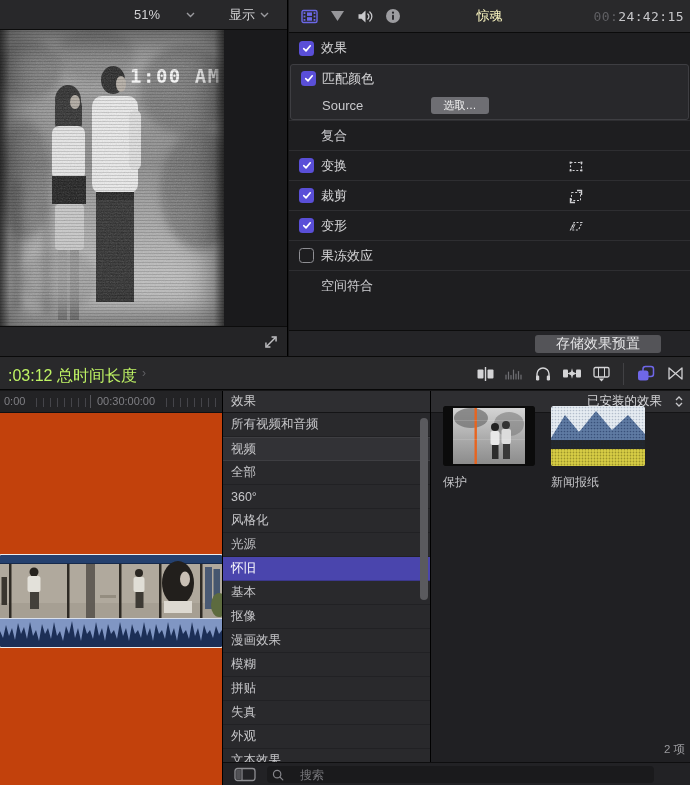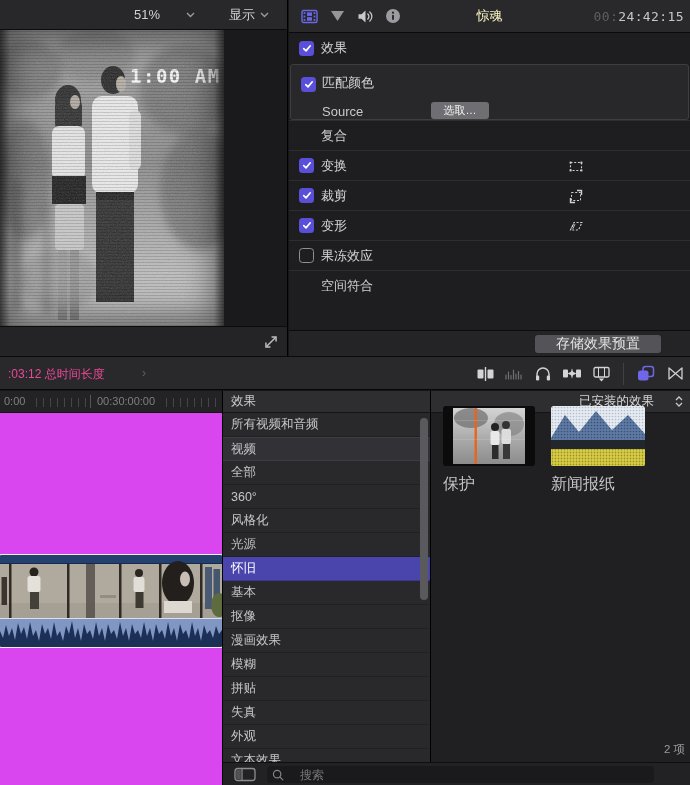--- a/index.html
+++ b/index.html
@@ -29,37 +29,37 @@
   .timecode .dim { color:#5f5f63; }
   .insp-rows { position:absolute; top:33px; left:0; right:0; }
   .irow { position:relative; height:30px; display:flex; align-items:center; }
   .irow + .irow, .match-box + .irow { border-top:1px solid #2e2e31; }
   .irow .lbl { margin-left:32px; font-size:13px; color:#d6d6d8; }
   .irow .lbl.noind { margin-left:32px; color:#cfcfd2; }
   .cbx { position:absolute; left:10px; width:15px; height:15px; border-radius:3.5px; background:#5a4fd8; display:flex; align-items:center; justify-content:center; }
   .cbx.off { background:transparent; border:1.5px solid #8f8f94; }
   .row-icon { position:absolute; left:278px; width:18px; height:18px; }
   .match-box { margin:1px 1px 0 1px; background:#28282b; border:1px solid #3e3e42; border-radius:3px; }
-  .match-box .mrow { position:relative; height:27px; display:flex; align-items:flex-end; }
+  .match-box .mrow { position:relative; height:27px; display:flex; align-items:center; }
   .match-box .mrow .lbl { margin-left:31px; font-size:13px; color:#d6d6d8; }
   .src-lbl { margin-left:31px; font-size:13px; color:#c9c9cc; }
   .choose-btn { position:absolute; left:140px; width:58px; height:17px; background:#6e6e73; border:none; border-radius:3px; color:#f2f2f2; font-size:11px; font-family:inherit; line-height:15px; }
   .insp-bottombar { position:absolute; bottom:0; left:0; right:0; height:26px; background:#242427; border-top:1px solid #0c0c0c; }
   .save-preset-btn { position:absolute; right:29px; top:4px; width:126px; height:18px; background:#545458; border:none; border-radius:3px; color:#e4e4e6; font-size:14px; font-family:inherit; }
 
   
   .tl-toolbar { position:absolute; top:356px; left:0; width:690px; height:34px; background:#29292b; border-top:1px solid #0a0a0a; border-bottom:1px solid #070707; }
-  .duration { position:absolute; left:8px; top:9px; font-size:12px; color:#ec4899; }
+  .duration { position:absolute; left:8px; top:9px; font-size:16px; color:#bef264; }
   .dur-chevron { position:absolute; left:142px; top:9px; color:#5f5f63; font-size:12px; }
   .tb-icons { position:absolute; right:4px; top:0; height:33px; display:flex; align-items:center; gap:7px; }
   .tb-btn { width:22px; height:22px; display:flex; align-items:center; justify-content:center; }
   .tb-sep { width:1px; height:22px; background:#414144; margin:0 4px; }
 
   
-  .bottom { position:absolute; top:391px; left:0; right:0; bottom:0; background:#d946ef;padding-left:7px; }
+  .bottom { position:absolute; top:391px; left:0; right:0; bottom:0; background:#c2410c;padding-left:7px; }
   .v-div1 { position:absolute; left:222px; top:0; bottom:0; width:1px; background:#000; }
   .v-div2 { position:absolute; left:430px; top:0; bottom:0; width:1px; background:#000; }
 
   
   .tl-pane { position:absolute; left:0; top:0; width:222px; bottom:0; }
   .ruler { position:absolute; top:0; left:0; right:0; height:22px; background:#232325; border-bottom:1px solid #101012; font-size:11px; color:#7f7f84; }
   .ruler .rl { position:absolute; top:4px; }
   .tickstrip { position:absolute; top:7px; height:9px; background:repeating-linear-gradient(90deg, #45454a 0 1px, transparent 1px 7px); }
   .bigtick { position:absolute; top:4px; width:1px; height:13px; background:#55555a; }
   .clip { position:absolute; top:164px; left:0; width:222px; height:92px; outline:1.5px solid #ededee; border-radius:1px; }
@@ -67,24 +67,24 @@
   
   .fx-list { position:absolute; left:223px; top:0; width:207px; bottom:23px; background:#29292c; overflow:hidden; }
   .fx-header { height:22px; background:#2e2e31; border-bottom:1px solid #141416; display:flex; align-items:center; padding-left:8px; font-size:12.5px; color:#cacacc; }
   .fx-item { height:24px; display:flex; align-items:center; padding-left:8px; font-size:12.5px; color:#c6c6c9; border-bottom:1px solid rgba(0,0,0,.18); }
   .fx-item.section { background:#323236; border-top:1px solid #3e3e42; border-bottom:1px solid #3e3e42; }
   .fx-item.selected { background:#4a45ad; color:#fff; }
   .fx-scrollbar { position:absolute; right:2px; top:27px; width:8px; height:182px; background:#5a5a5e; border-radius:4px; }
 
   
   .installed { position:absolute; left:431px; top:0; right:0; bottom:23px; background:#202023; }
-  .inst-header { height:22px; background:#2e2e31; border-bottom:1px solid #141416; display:flex; align-items:center; justify-content:flex-end; padding-right:6px; gap:20px; font-size:12.5px; color:#d4d4d7; }
+  .inst-header { height:22px; background:#2e2e31; border-bottom:1px solid #141416; display:flex; align-items:center; justify-content:flex-end; padding-right:6px; gap:12px; font-size:12.5px; color:#d4d4d7; }
   .fx-card { position:absolute; top:15px; }
   .fx-card .thumb { display:block; border-radius:2px; }
-  .fx-card .fx-name { margin-top:8px; font-size:16px; color:#c5c5c8; }
+  .fx-card .fx-name { margin-top:8px; font-size:12px; color:#c5c5c8; }
   .card-1 { left:12px; }
   .card-2 { left:120px; }
   .item-count { position:absolute; right:5px; bottom:5px; font-size:11.5px; color:#9a9a9e; }
 
   
   .browser-bottombar { position:absolute; left:223px; right:0; bottom:0; height:23px; background:#222225; border-top:1px solid #0e0e0f; }
   .sidebar-btn { position:absolute; left:7px; top:3px; width:30px; height:17px; background:transparent; border:none; display:flex; align-items:center; justify-content:center; }
   .search-field { position:absolute; left:44px; right:36px; top:3px; height:17px; background:#1a1a1c; border-radius:4px; display:flex; align-items:center; padding-left:5px; gap:16px; }
   .search-field input { flex:1; background:transparent; border:none; outline:none; color:#cfcfd2; font-size:12px; font-family:inherit; }
   .search-field input::placeholder { color:#77777b; }

